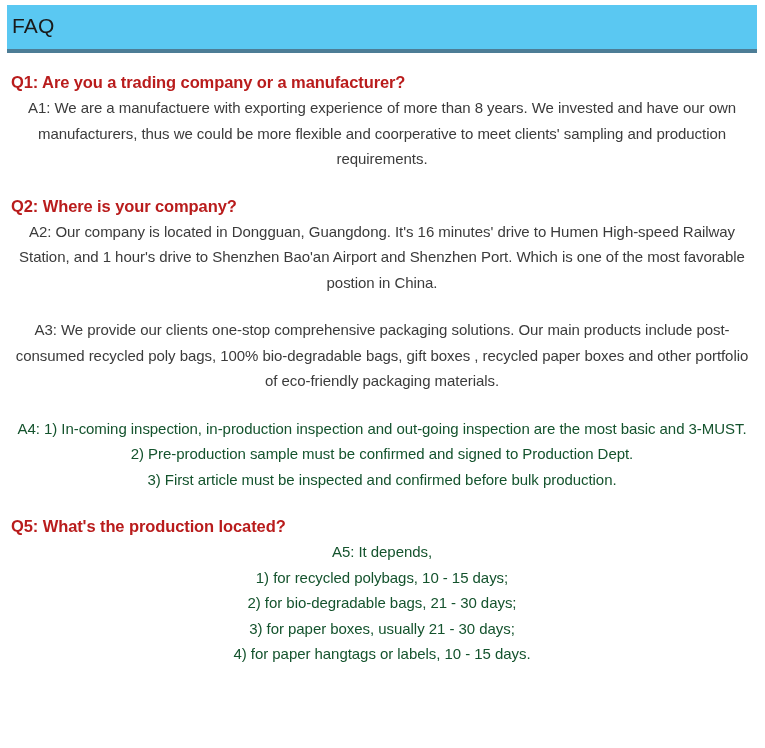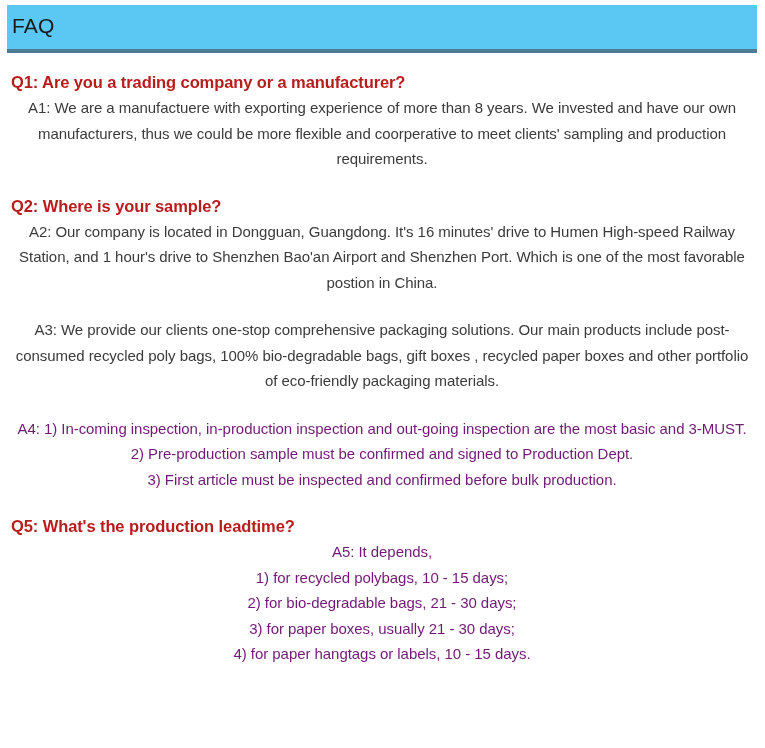--- a/index.html
+++ b/index.html
@@ -69,58 +69,58 @@
     color: #3b3b3b;
     line-height: 25.5px;
     margin: 0;
     letter-spacing: -0.05px;
     text-align: center;
   }
   .answer-line {
     display: block;
     font-size: 15px;
     line-height: 25.5px;
-    color: #701a75;
+    color: #14532d;
   }
 </style>
 </head>
 <body>
 
 <div class="page">
 
   <div class="faq-banner">
     <div class="faq-banner-title">FAQ</div>
   </div>
 
   <div class="content">
 
     <div class="qa-block">
       <p class="question">Q1: Are you a trading company or a manufacturer?</p>
       <p class="answer">A1: We are a manufactuere with exporting experience of more than 8 years. We invested and have our own manufacturers, thus we could be more flexible and coorperative to meet clients' sampling and production requirements.</p>
     </div>
 
     <div class="qa-block">
-      <p class="question">Q2: Where is your sample?</p>
+      <p class="question">Q2: Where is your company?</p>
       <p class="answer">A2: Our company is located in Dongguan, Guangdong. It's 16 minutes' drive to Humen High-speed Railway Station, and 1 hour's drive to Shenzhen Bao'an Airport and Shenzhen Port. Which is one of the most favorable postion in China.</p>
     </div>
 
     <div class="qa-block">
       <p class="answer">A3: We provide our clients one-stop comprehensive packaging solutions. Our main products include post-consumed recycled poly bags, 100% bio-degradable bags, gift boxes , recycled paper boxes and other portfolio of eco-friendly packaging materials.</p>
     </div>
 
     <div class="qa-block">
       <div class="answer">
         <span class="answer-line">A4: 1) In-coming inspection, in-production inspection and out-going inspection are the most basic and 3-MUST.</span>
         <span class="answer-line">2) Pre-production sample must be confirmed and signed to Production Dept.</span>
         <span class="answer-line">3) First article must be inspected and confirmed before bulk production.</span>
       </div>
     </div>
 
     <div class="qa-block">
-      <p class="question">Q5: What's the production leadtime?</p>
+      <p class="question">Q5: What's the production located?</p>
       <div class="answer">
         <span class="answer-line">A5: It depends,</span>
         <span class="answer-line">1) for recycled polybags, 10 - 15 days;</span>
         <span class="answer-line">2) for bio-degradable bags, 21 - 30 days;</span>
         <span class="answer-line">3) for paper boxes, usually 21 - 30 days;</span>
         <span class="answer-line">4) for paper hangtags or labels, 10 - 15 days.</span>
       </div>
     </div>
 
   </div>

